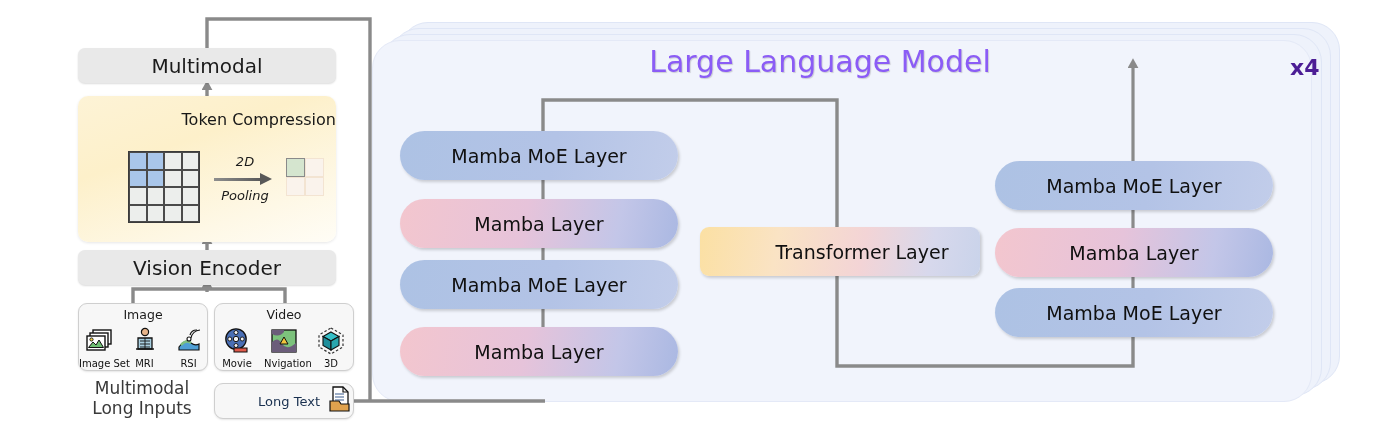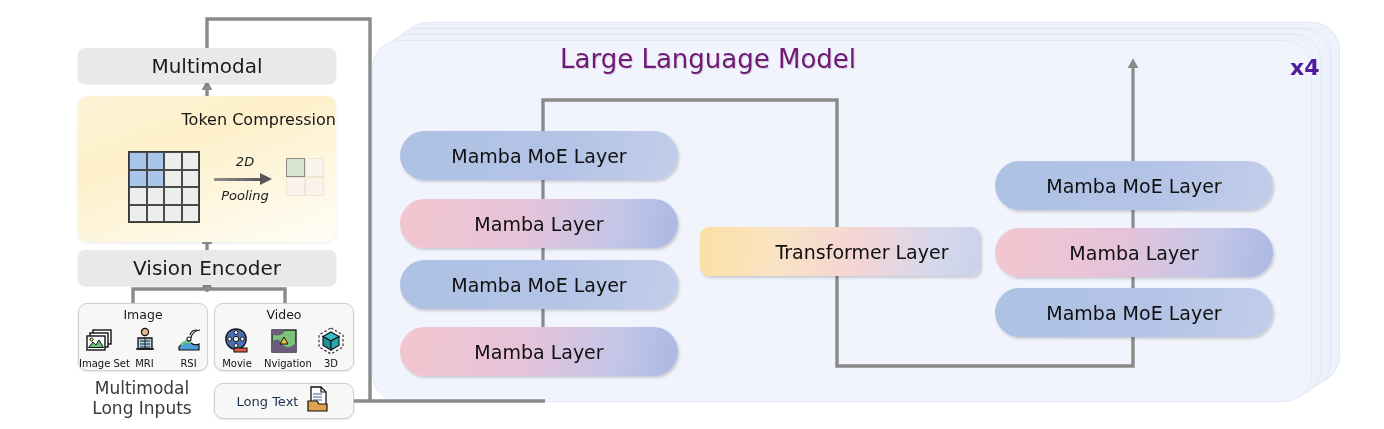--- a/index.html
+++ b/index.html
@@ -80,21 +80,21 @@
   .ic-item { width:40px; text-align:center; }
   .ic-glyph { height:34px; display:flex; align-items:center; justify-content:center; }
   .ic-label { font-size:10px; color:#111; margin-top:0px; white-space:nowrap; }
 
   .image-card { left:78px; top:303px; width:130px; height:68px; }
   .video-card { left:214px; top:303px; width:140px; height:68px; }
 
   .longtext-card {
     left:214px; top:383px; width:140px; height:36px;
     background:#f7f7f7; border:1.6px solid #cfcfcf; border-radius:9px;
-    display:flex; align-items:center; justify-content:center; gap:7px;
+    display:flex; align-items:center; justify-content:flex-end; gap:7px;
     box-shadow:0 1px 2px rgba(0,0,0,.10);
   }
   .lt-label { font-size:13px; color:#19304f; }
 
   .mm-label {
     left:72px; top:378px; width:140px;
     text-align:center; font-size:17px; color:#3a3a3a; line-height:1.18;
   }
 
   
@@ -104,21 +104,21 @@
     border-radius:28px;
     border:1px solid #dfe6f6;
   }
   .llm-panel {
     position:absolute; left:372px; top:40px; width:940px; height:362px;
     background:#f1f4fc; border-radius:28px;
     border:1px solid #e4e9f7;
   }
   .llm-title {
     position:absolute; left:560px; top:44px; width:520px;
-    text-align:left; font-size:26px; color:#701a75;
+    text-align:center; font-size:30px; color:#8b5cf6;
     text-shadow:1px 1px 1px rgba(0,0,0,.16);
   }
   .x4 {
     position:absolute; left:1290px; top:55px;
     font-size:22px; font-weight:bold; color:#4c1d95;
   }
 
   
   .pill {
     position:absolute; height:49px;

